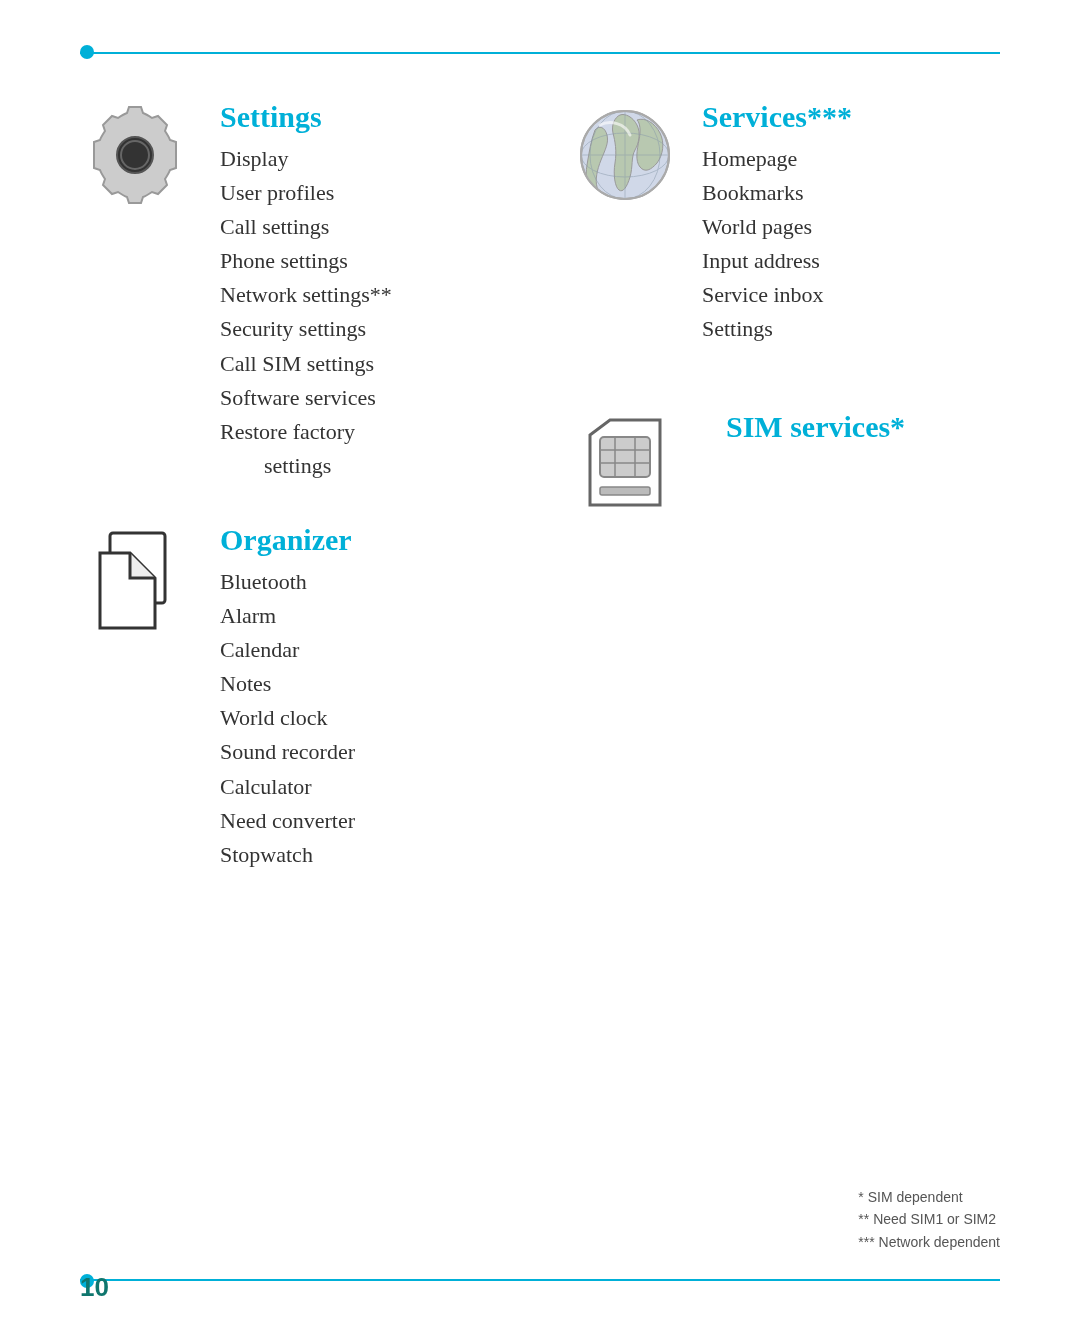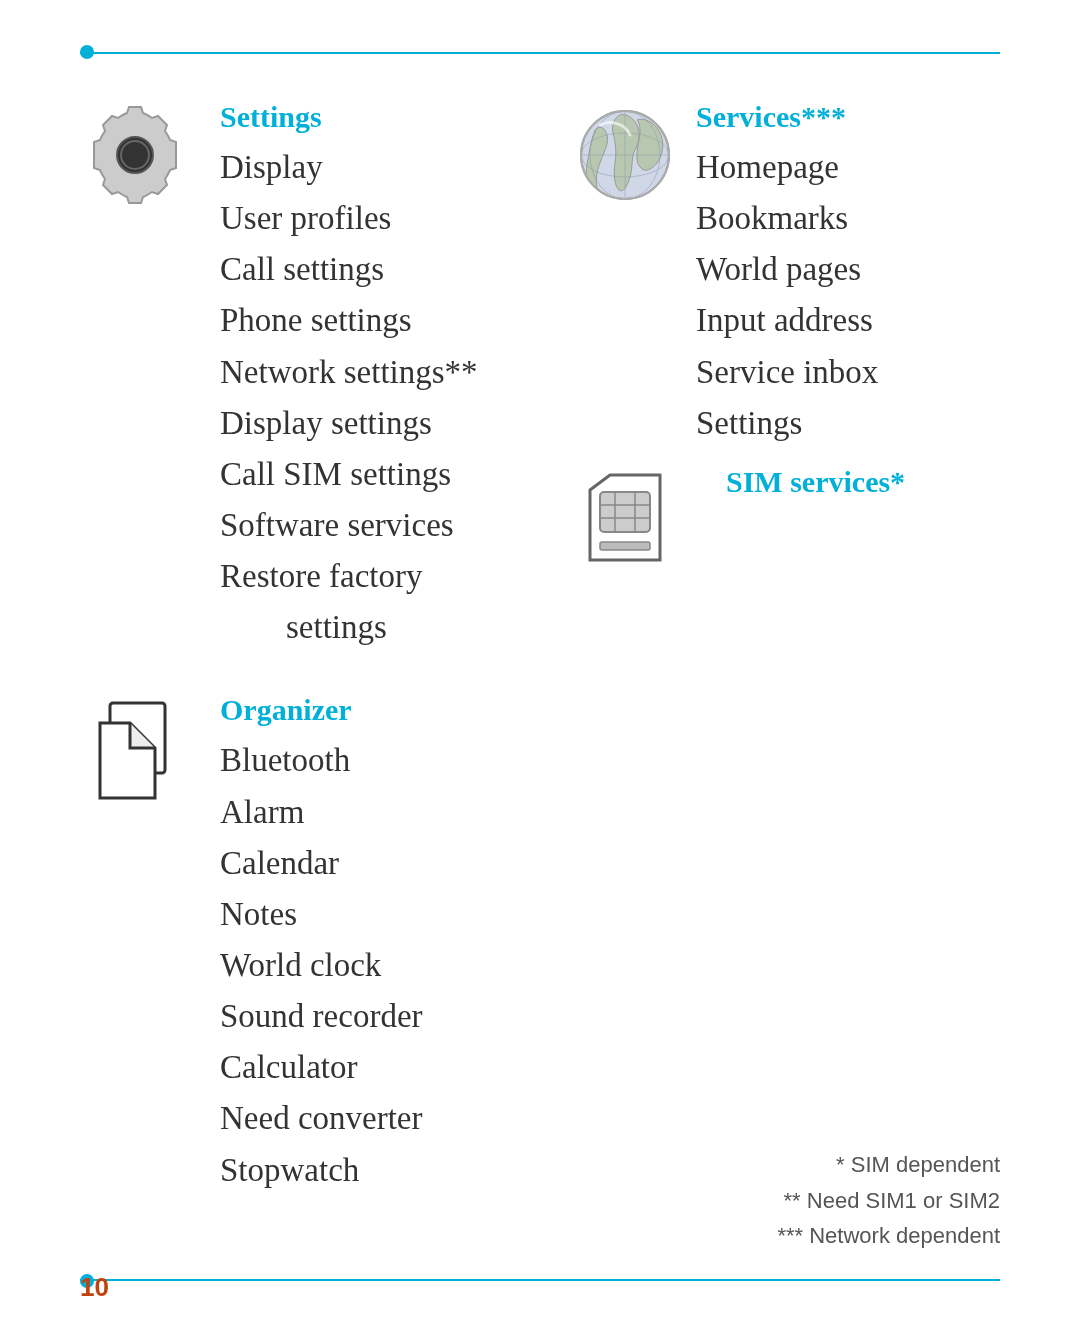--- a/index.html
+++ b/index.html
@@ -58,21 +58,21 @@
       background: #00b0d8;
       border-radius: 50%;
     }
 
     .page-number {
       position: absolute;
       bottom: 30px;
       left: 80px;
       font-size: 26px;
       font-weight: bold;
-      color: #c2410c;
+      color: #0f766e;
     }
 
     .content-area {
       margin-top: 40px;
       display: flex;
       gap: 60px;
     }
 
     .left-column {
       flex: 1;
@@ -107,21 +107,21 @@
     }
 
     .section-title {
       font-size: 30px;
       font-weight: bold;
       color: #00b0d8;
       margin-bottom: 8px;
     }
 
     .menu-item {
-      font-size: 33px;
+      font-size: 22px;
       color: #333333;
       line-height: 1.55;
     }
 
     
     .gear-icon svg {
       width: 100px;
       height: 100px;
     }
 
@@ -140,30 +140,30 @@
     
     .sim-icon svg {
       width: 80px;
       height: 95px;
     }
 
     .footnotes {
       position: absolute;
       bottom: 80px;
       right: 80px;
-      text-align: right;
-      font-size: 22px;
+      text-align: left;
+      font-size: 14px;
       color: #555;
       line-height: 1.6;
     }
 
     .services-section {
       display: flex;
-      gap: 16px;
-      margin-bottom: 16px;
+      gap: 22px;
+      margin-bottom: 63px;
     }
 
     .sim-services-section {
       display: flex;
       gap: 46px;
     }
   </style>
 </head>
 <body>
 
@@ -192,21 +192,21 @@
           </svg>
         </div>
         <div class="text-area">
           <div class="section-title">Settings</div>
           <div>
             <div class="menu-item">Display</div>
             <div class="menu-item">User profiles</div>
             <div class="menu-item">Call settings</div>
             <div class="menu-item">Phone settings</div>
             <div class="menu-item">Network settings**</div>
-            <div class="menu-item">Display settings</div>
+            <div class="menu-item">Security settings</div>
             <div class="menu-item">Call SIM settings</div>
             <div class="menu-item">Software services</div>
             <div class="menu-item">Restore factory<br>&nbsp;&nbsp;&nbsp;&nbsp;&nbsp;&nbsp;&nbsp;&nbsp;settings</div>
           </div>
         </div>
       </div>
 
       <div class="section">
         <div class="icon-area organizer-icon">
 

